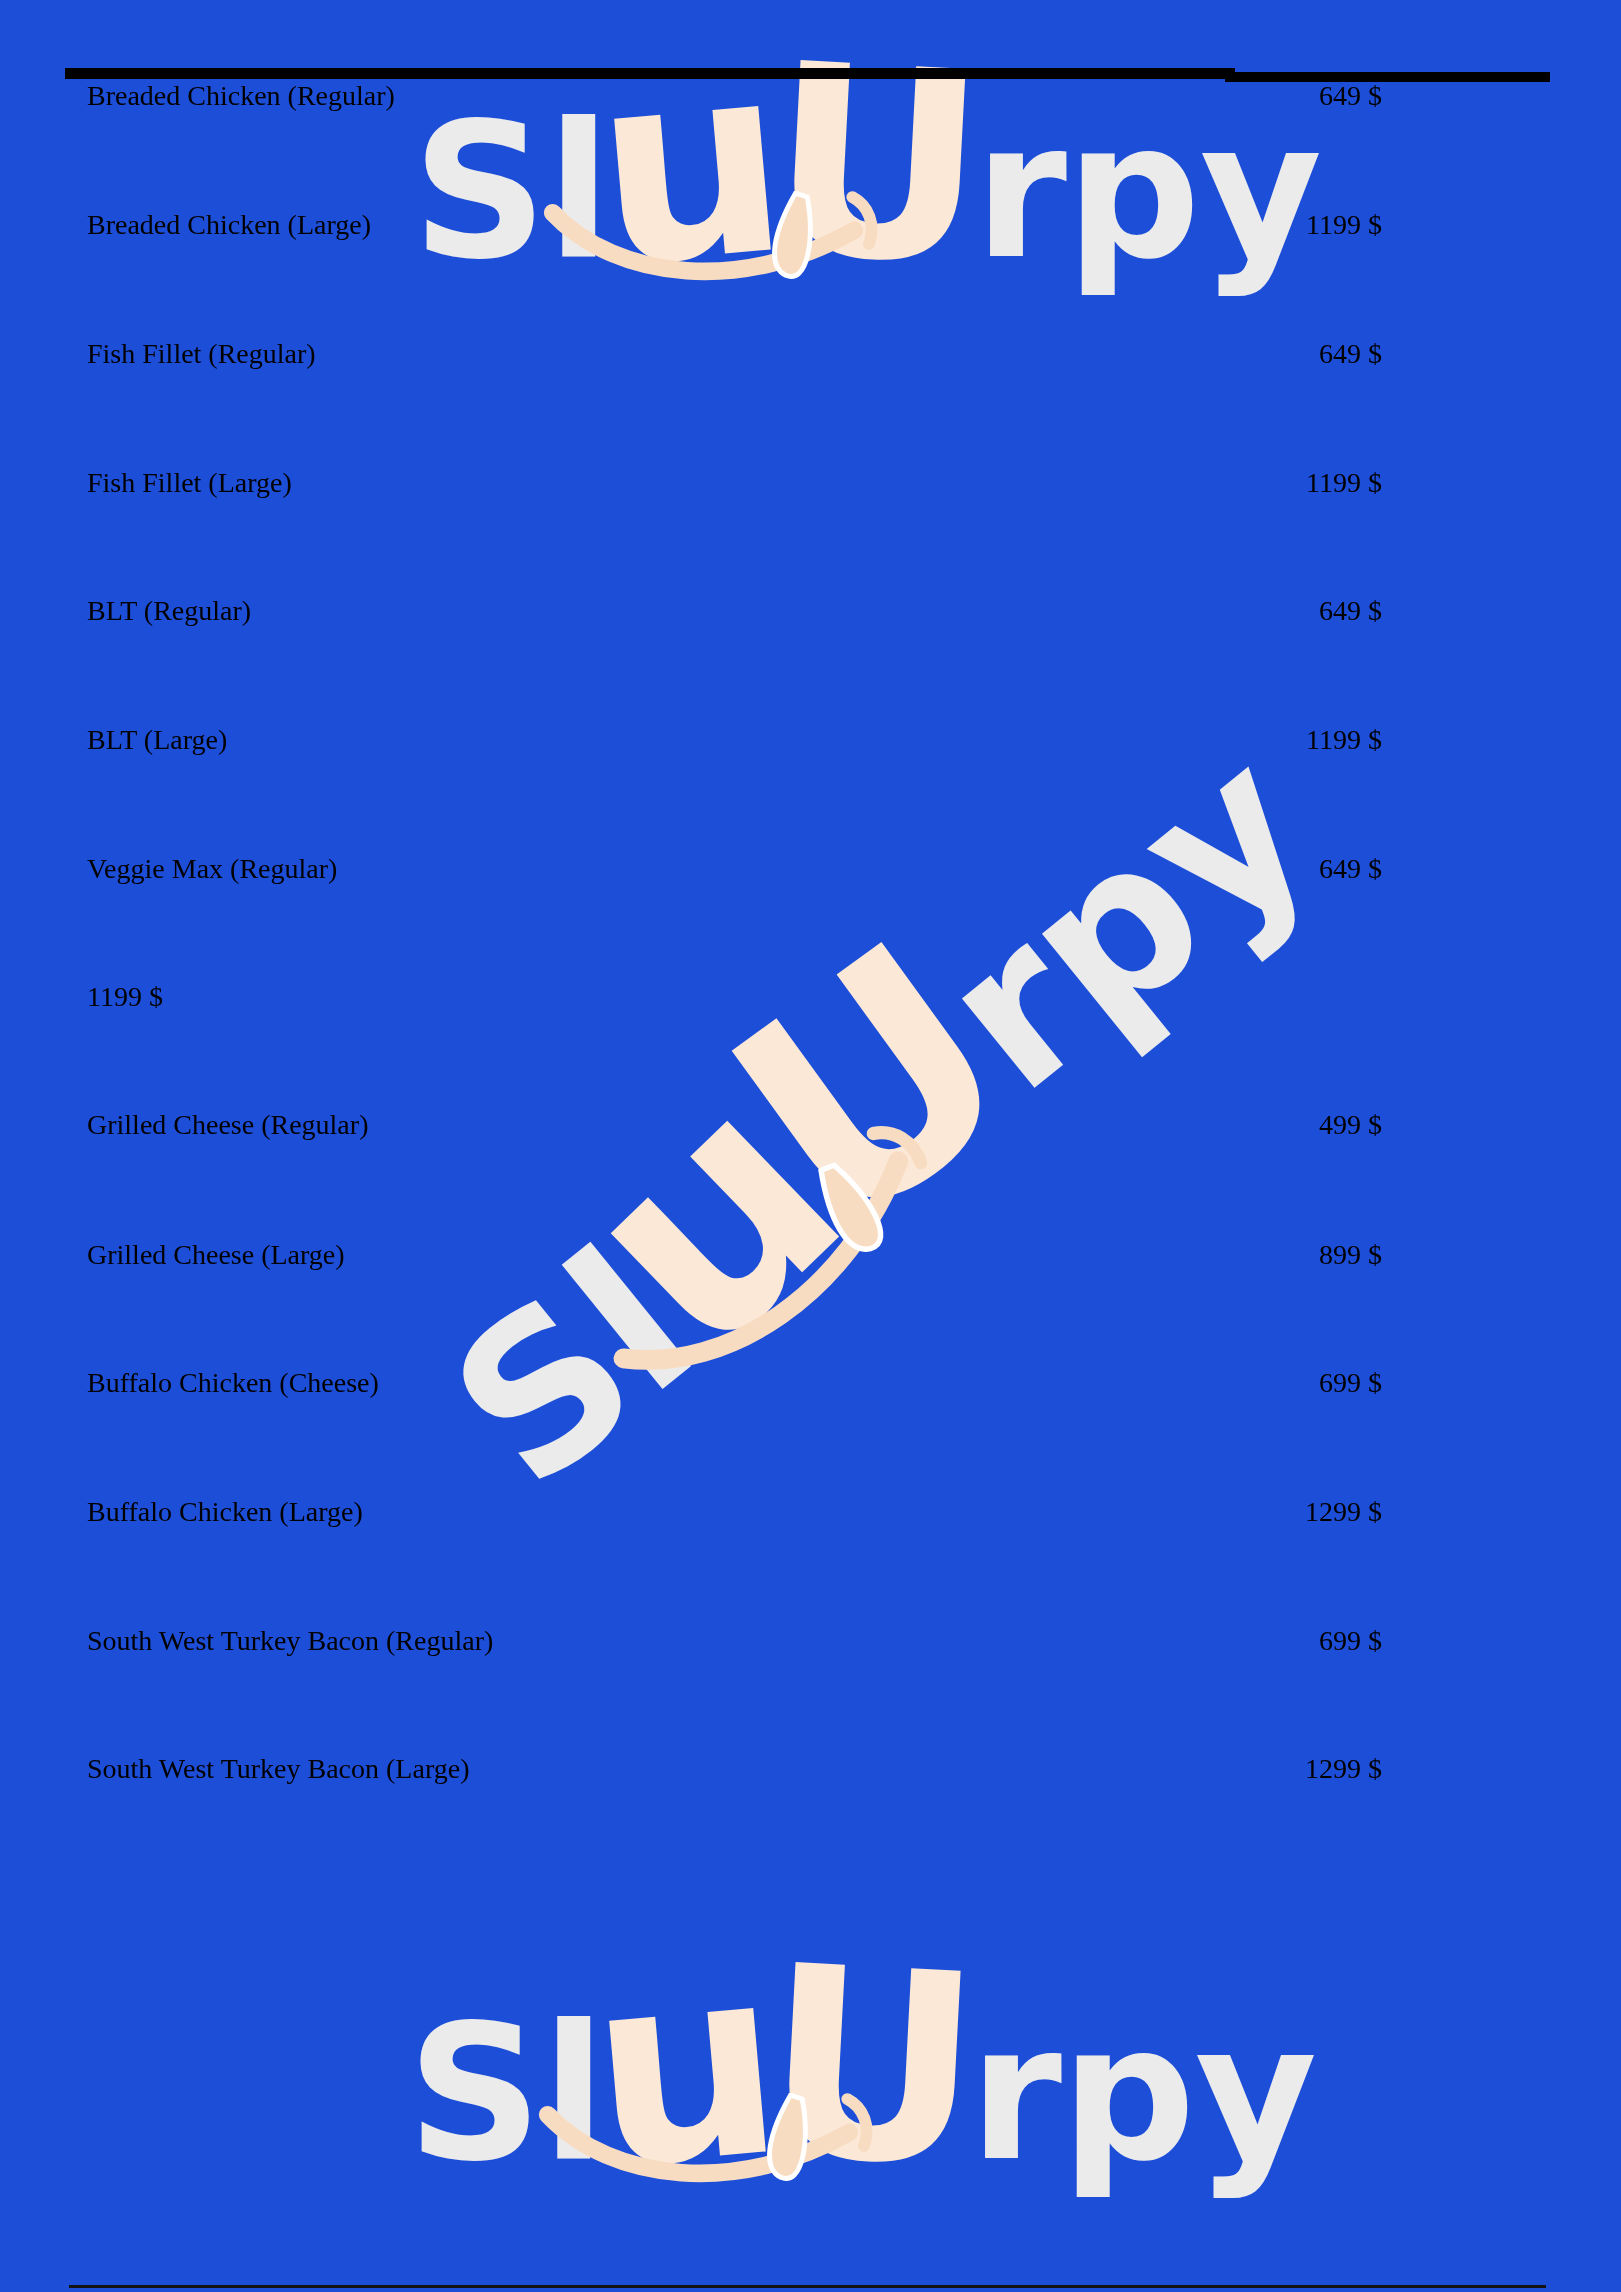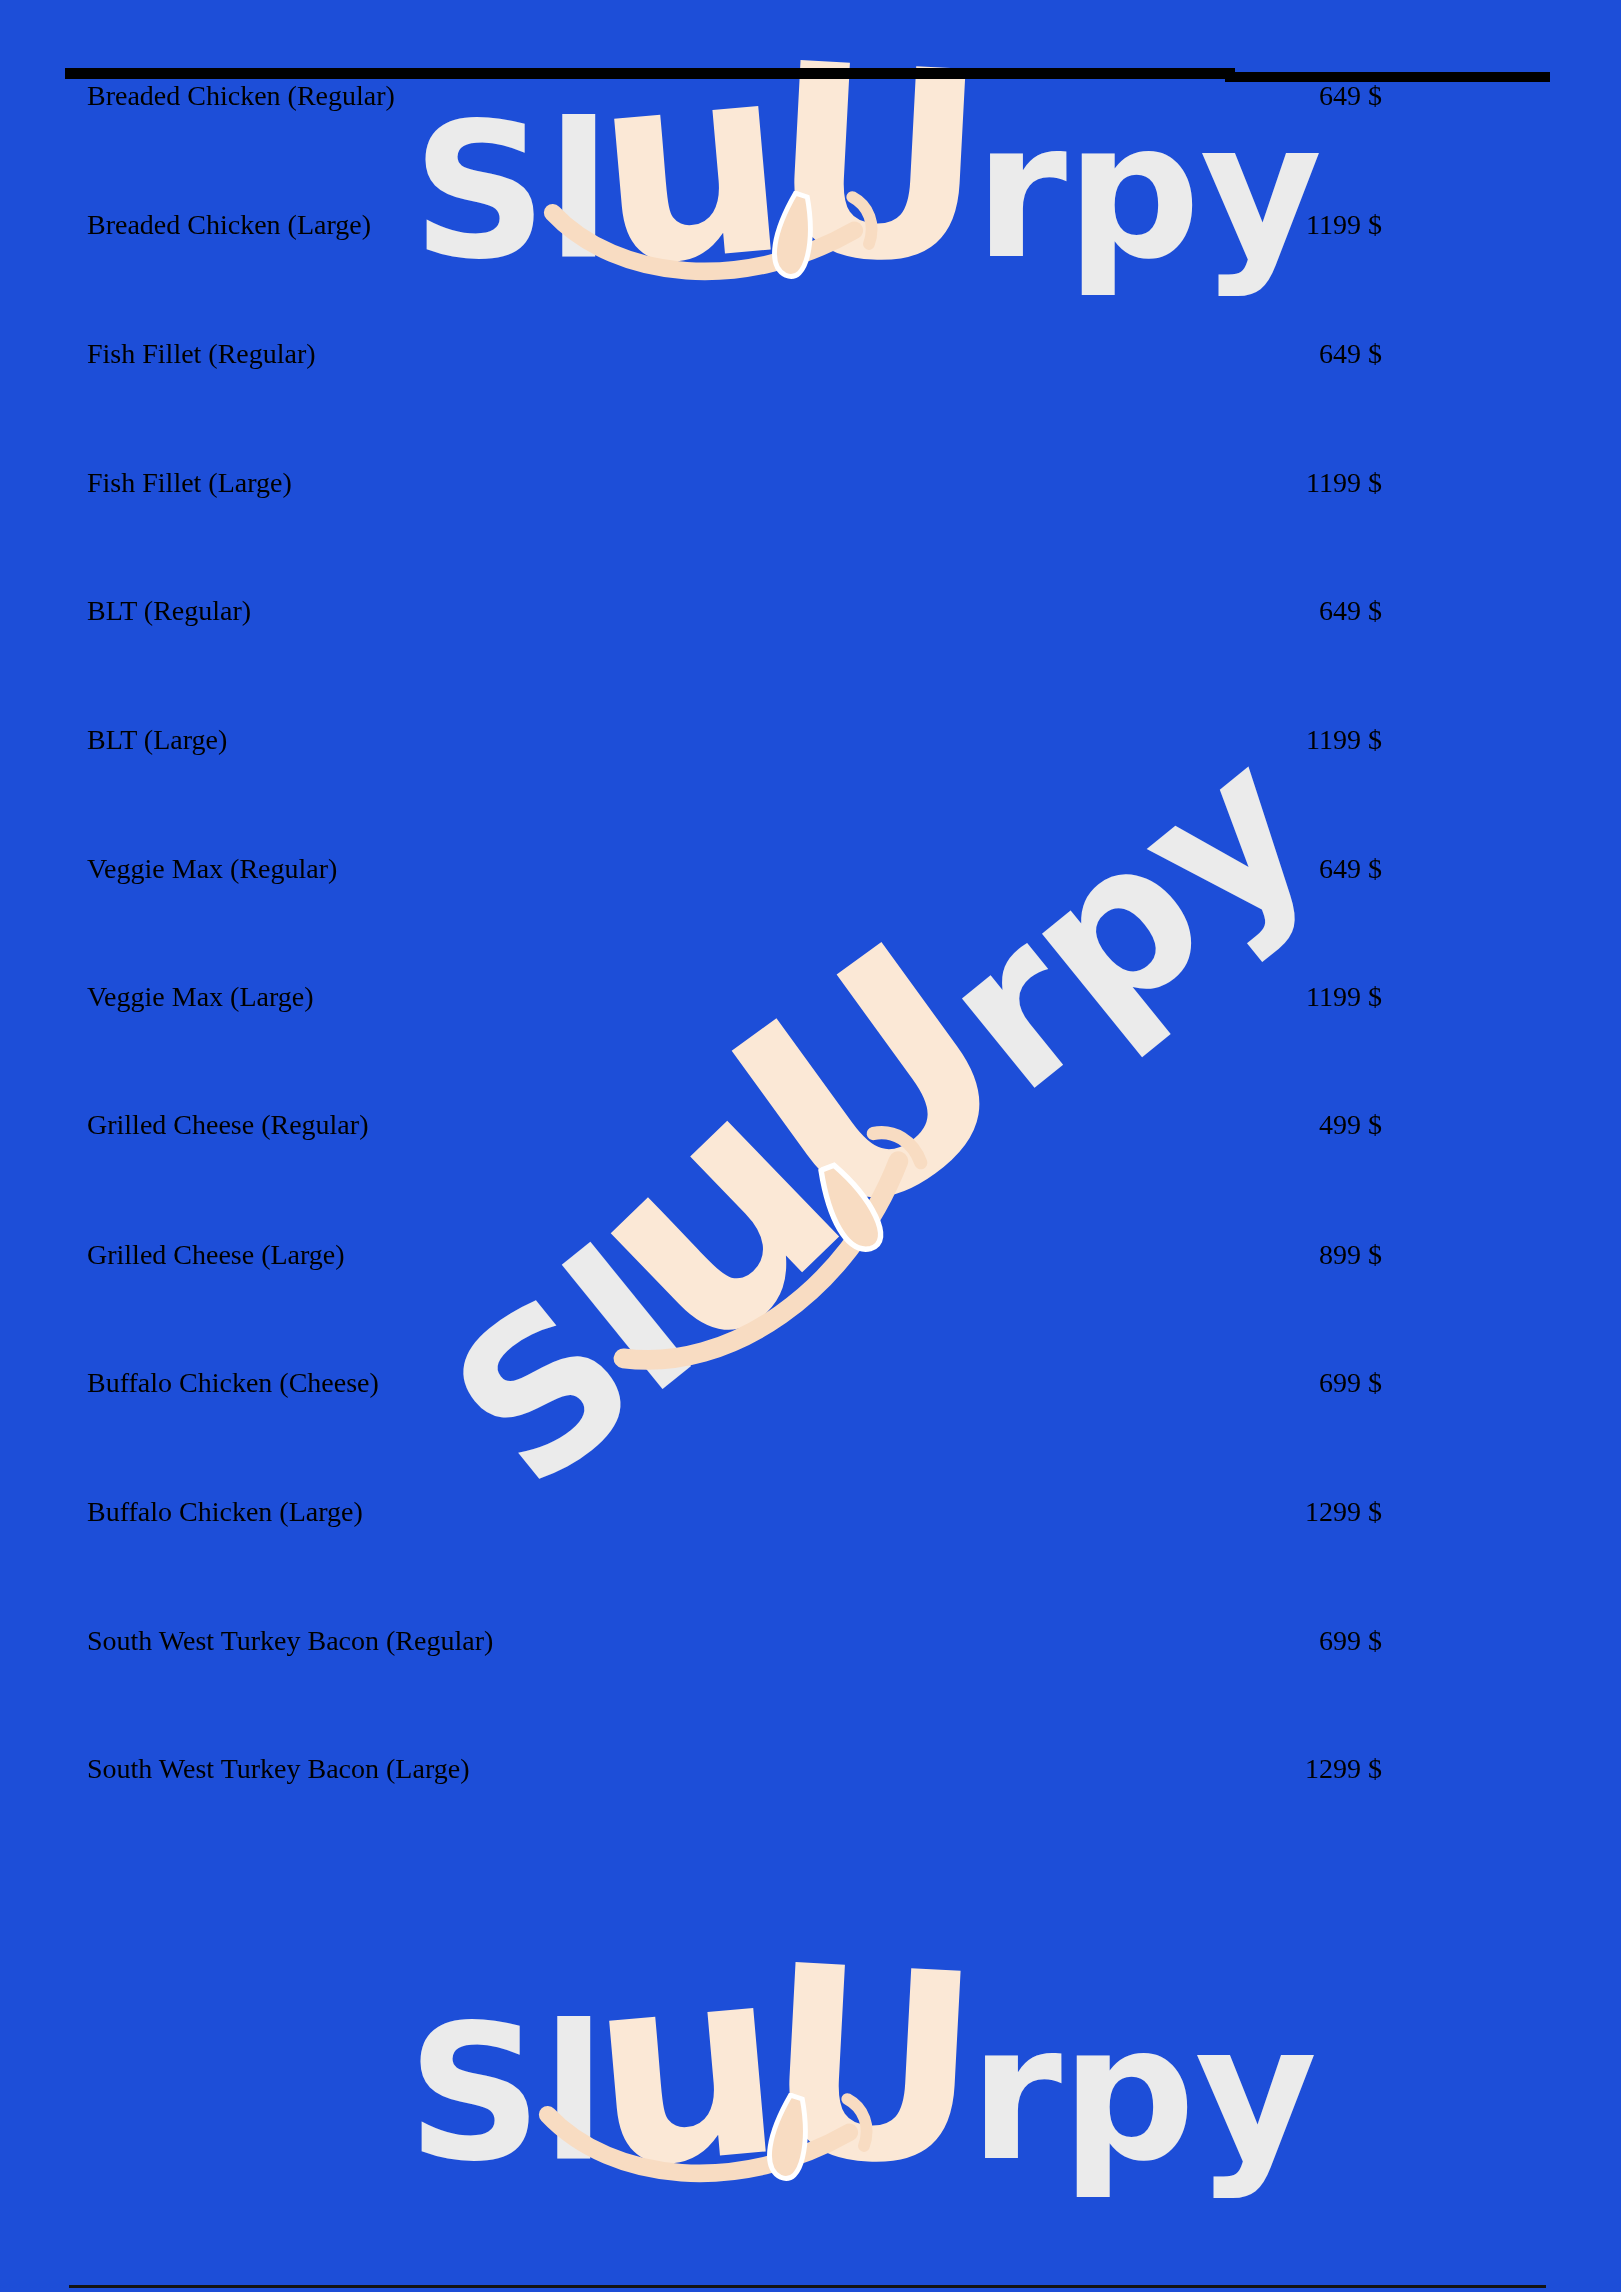--- a/index.html
+++ b/index.html
@@ -109,21 +109,20 @@
       </div>
       <div class="row" style="top: 726px;">
         <span>BLT (Large)</span>
         <span class="price">1199 $</span>
       </div>
       <div class="row" style="top: 855px;">
         <span>Veggie Max (Regular)</span>
         <span class="price">649 $</span>
       </div>
       <div class="row" style="top: 983px;">
-        <span>Veggie Max (Large)</span>
         <span class="price">1199 $</span>
       </div>
       <div class="row" style="top: 1111px;">
         <span>Grilled Cheese (Regular)</span>
         <span class="price">499 $</span>
       </div>
       <div class="row" style="top: 1241px;">
         <span>Grilled Cheese (Large)</span>
         <span class="price">899 $</span>
       </div>

